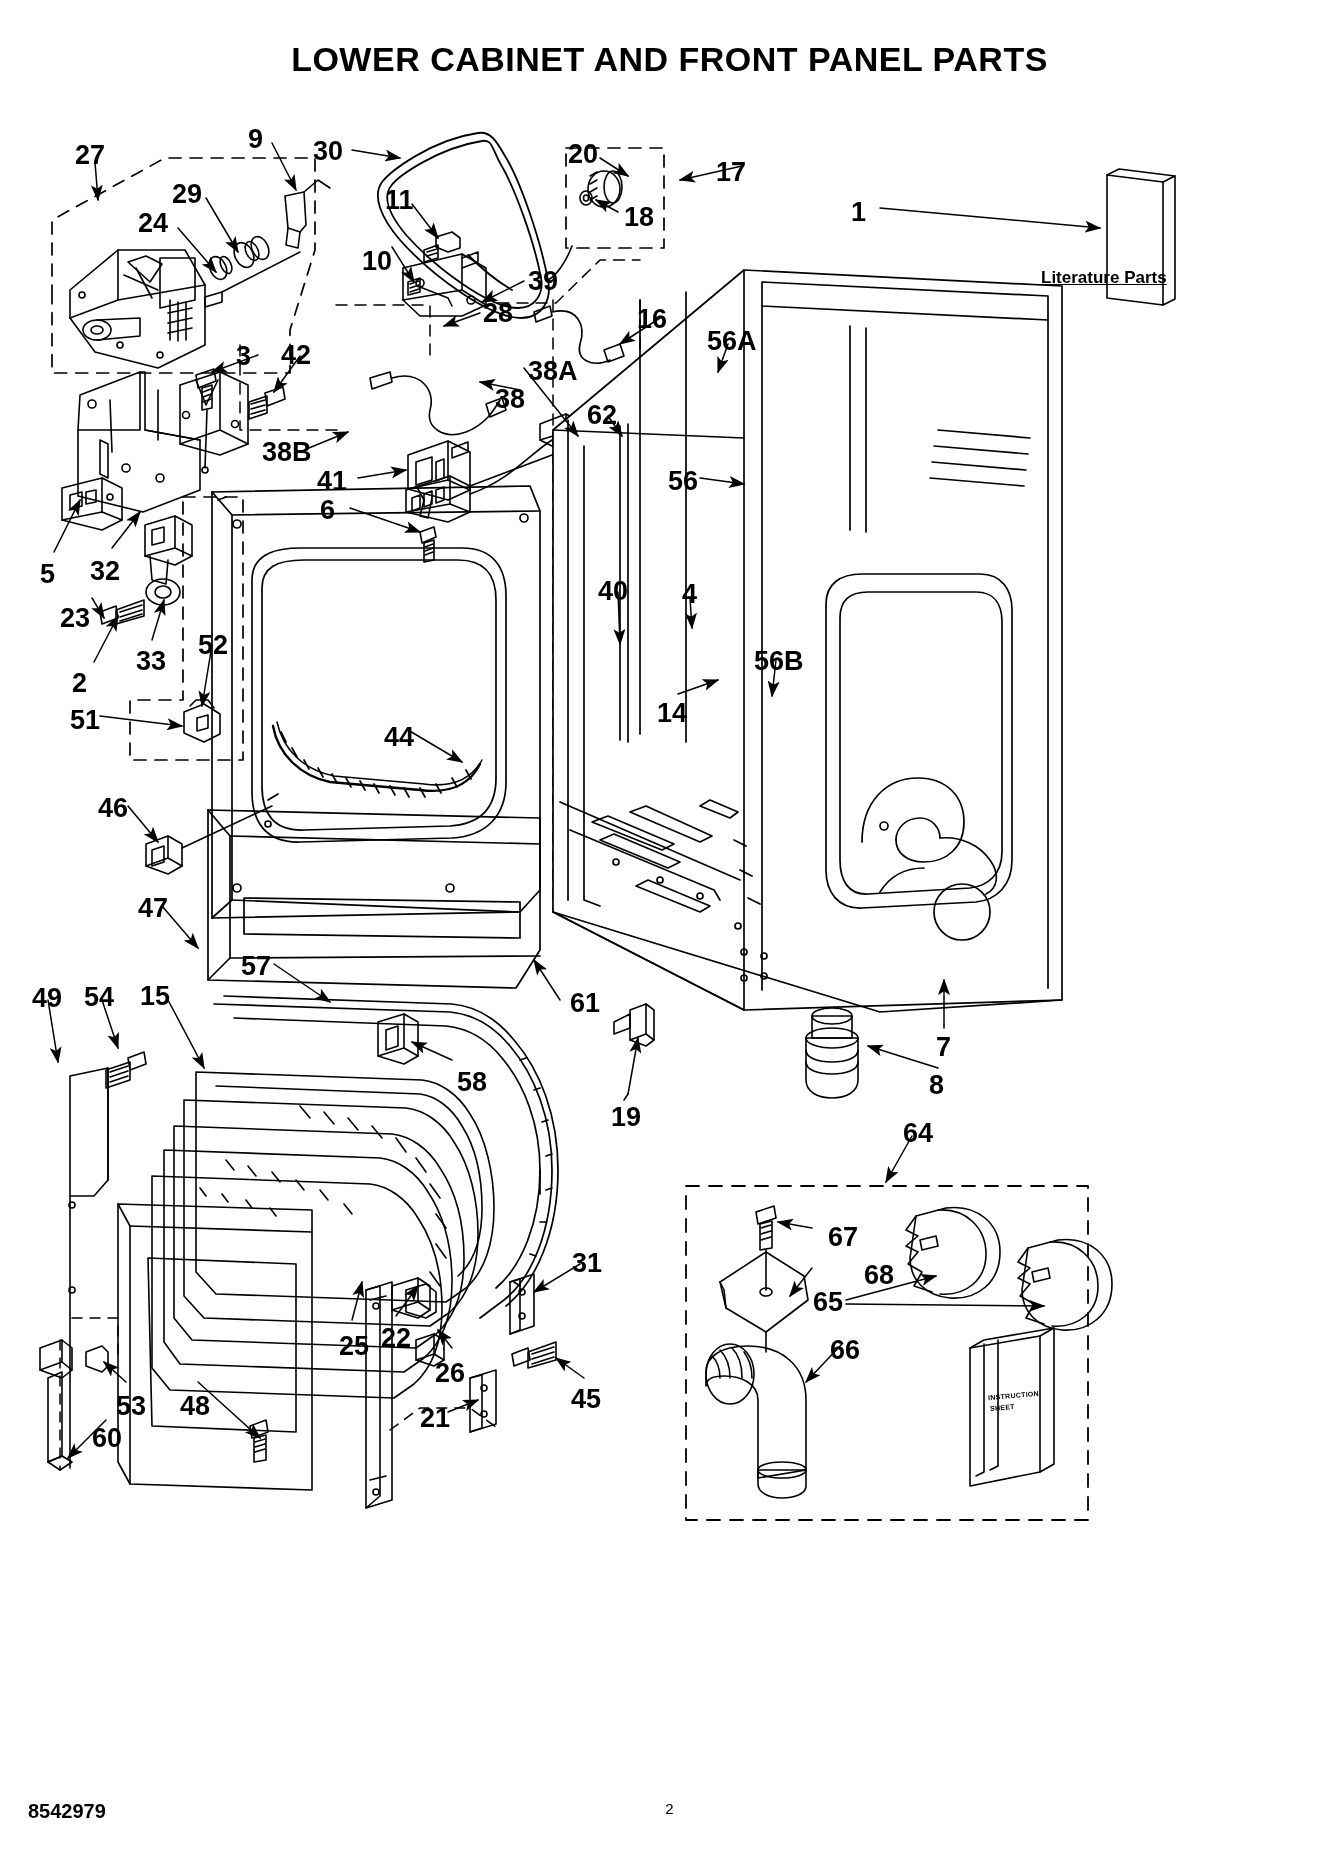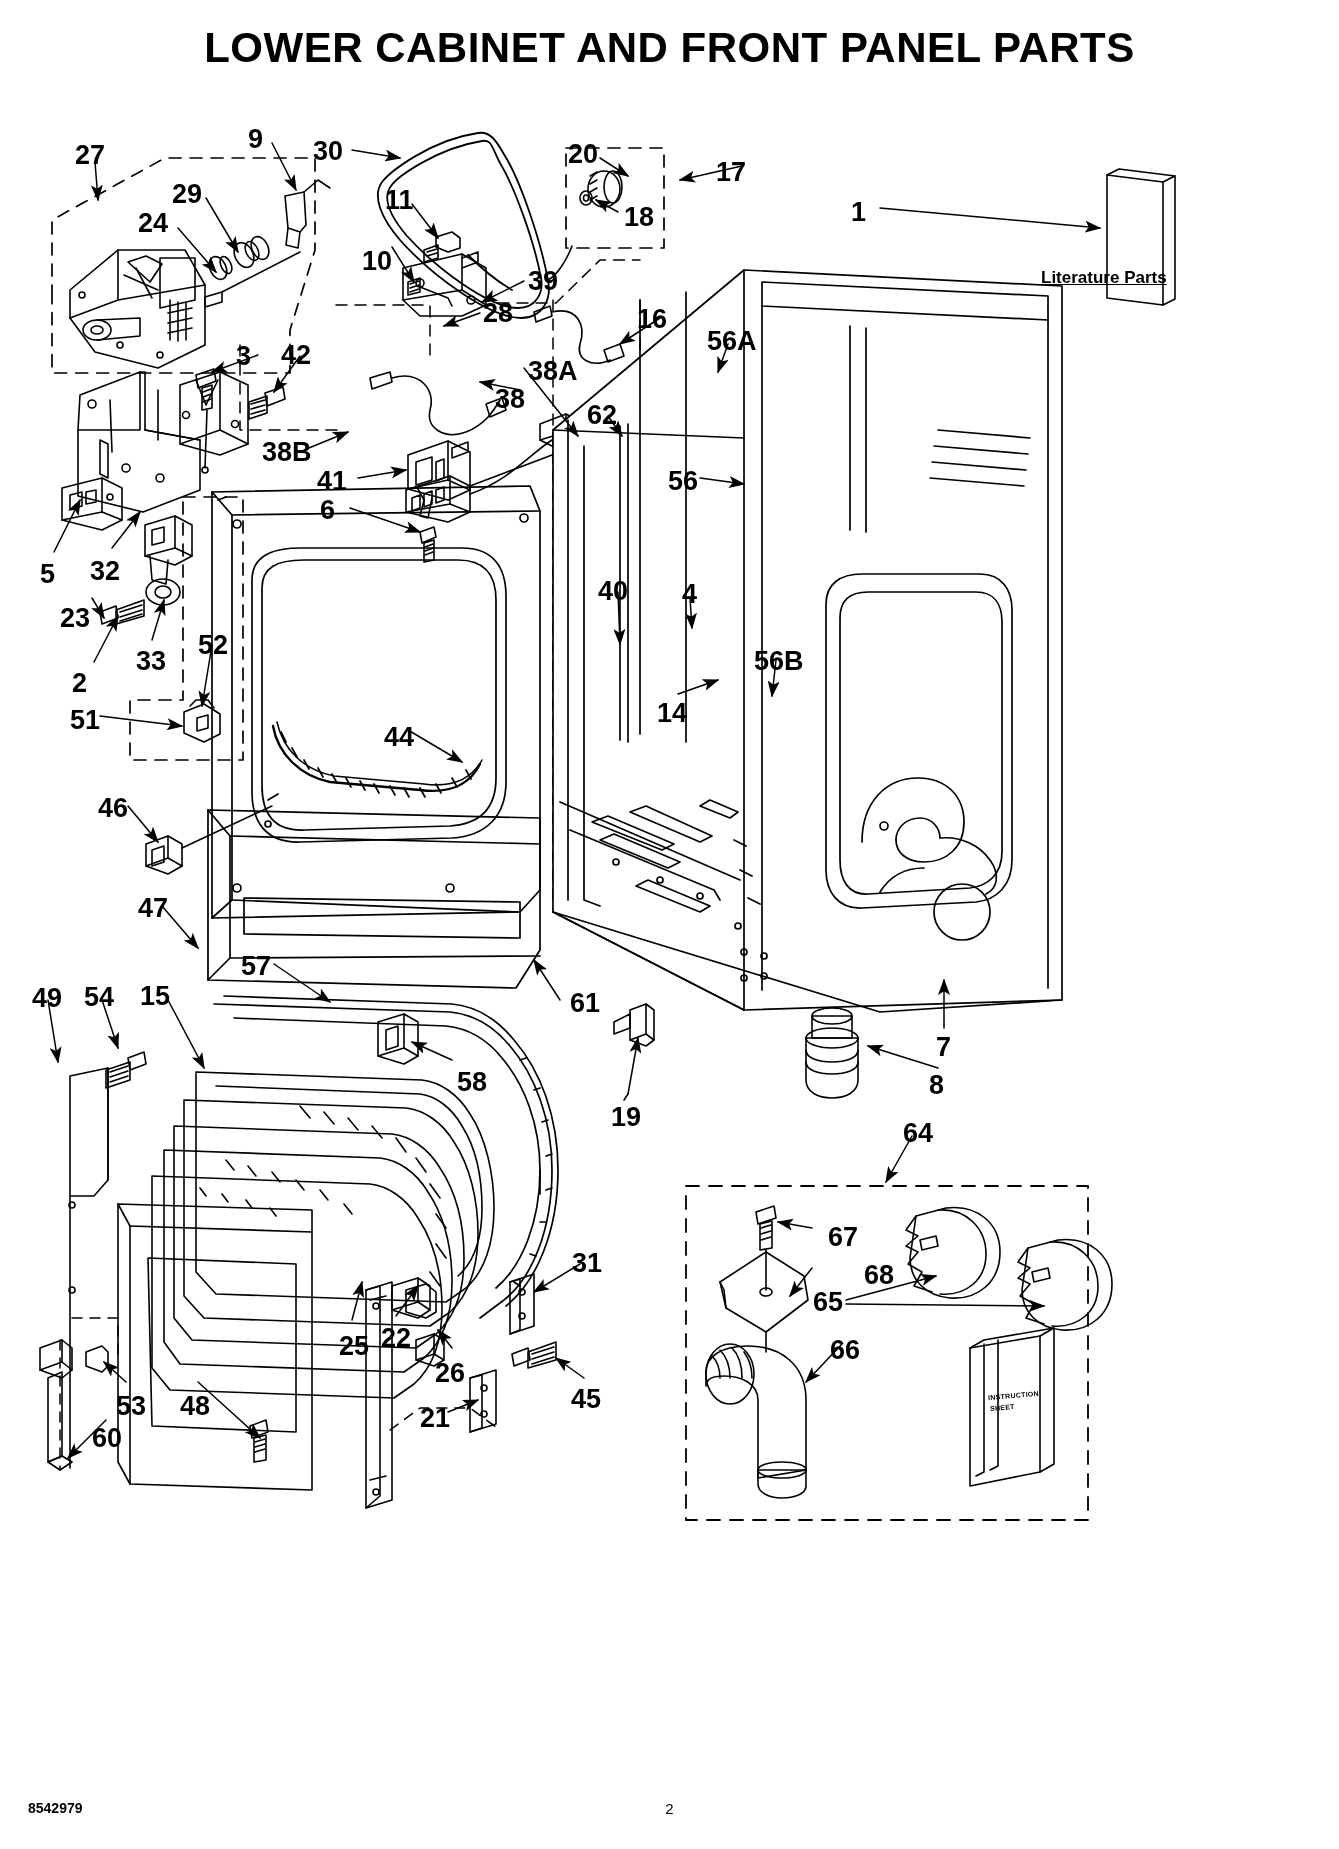--- a/index.html
+++ b/index.html
@@ -1,25 +1,25 @@
 <!DOCTYPE html>
 <html><head>
 <meta charset="utf-8">
 <style>
   html,body{margin:0;padding:0;background:#fff;}
   body{width:1339px;height:1849px;font-family:"Liberation Sans",sans-serif;color:#000;position:relative;overflow:hidden;}
   #sheet{position:absolute;inset:0;}
   #svgroot{position:absolute;left:0;top:0;width:1339px;height:1849px;}
   .ttl{position:absolute;width:100%;text-align:center;font-weight:bold;letter-spacing:.5px;}
-  #title{top:24px;font-size:42px;}
+  #title{top:40px;font-size:34px;}
   #subtitle{top:75px;font-size:19px;}
   #color{top:100px;font-size:17px;}
   .callout{position:absolute;font-size:27px;font-weight:bold;line-height:1;white-space:nowrap;}
   .litlabel{position:absolute;font-size:17px;font-weight:bold;text-decoration:underline;white-space:nowrap;}
-  #fcode{position:absolute;left:28px;top:1800px;font-size:14px;font-weight:bold;}
+  #fcode{position:absolute;left:28px;top:1800px;font-size:20px;font-weight:bold;}
   #fpage{position:absolute;left:0;top:1800px;width:1339px;text-align:center;font-size:15px;}
   .insheet{position:absolute;font-size:7px;font-weight:bold;line-height:1.25;letter-spacing:.3px;transform:rotate(-5deg);}
 </style>
 </head>
 <body>
 
 <div id="sheet">
 
   <div class="ttl" id="title">LOWER CABINET AND FRONT PANEL PARTS</div>
 

